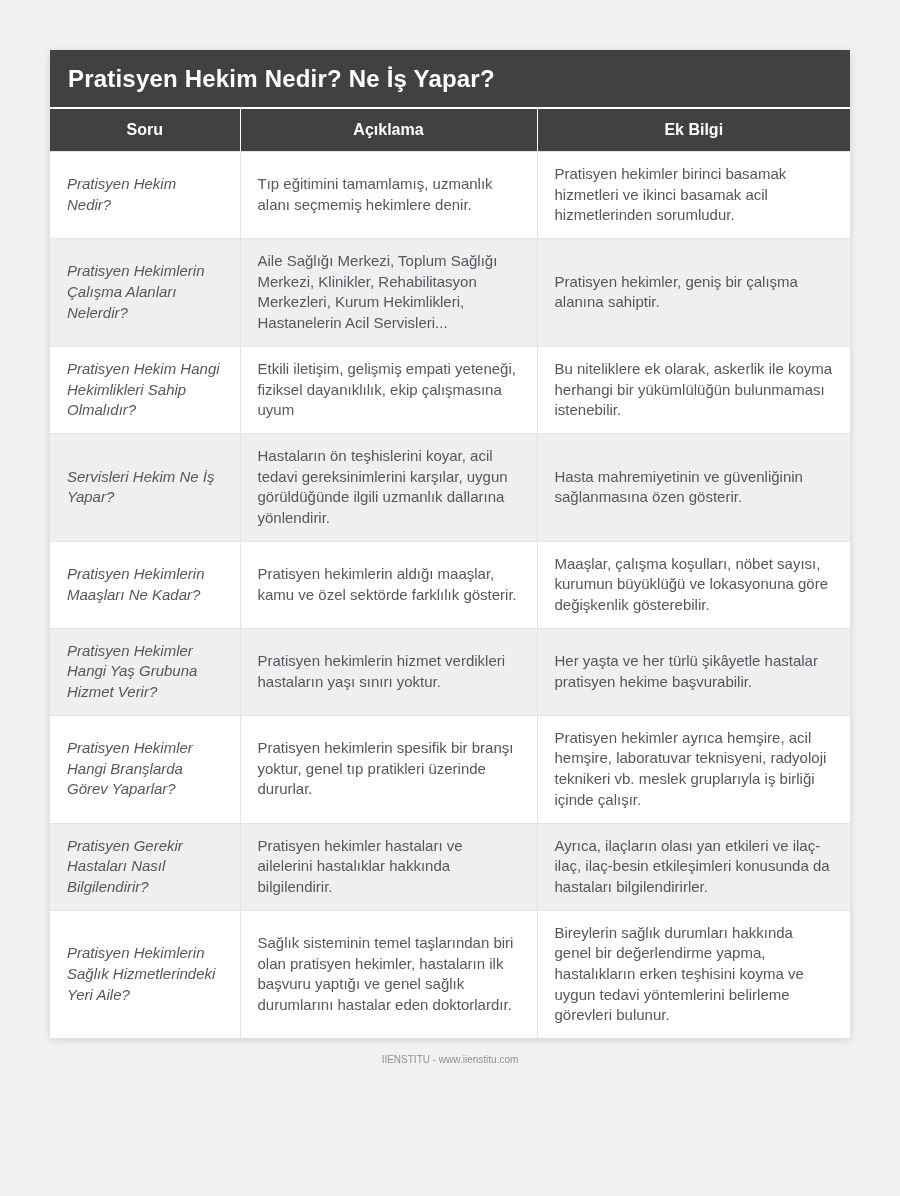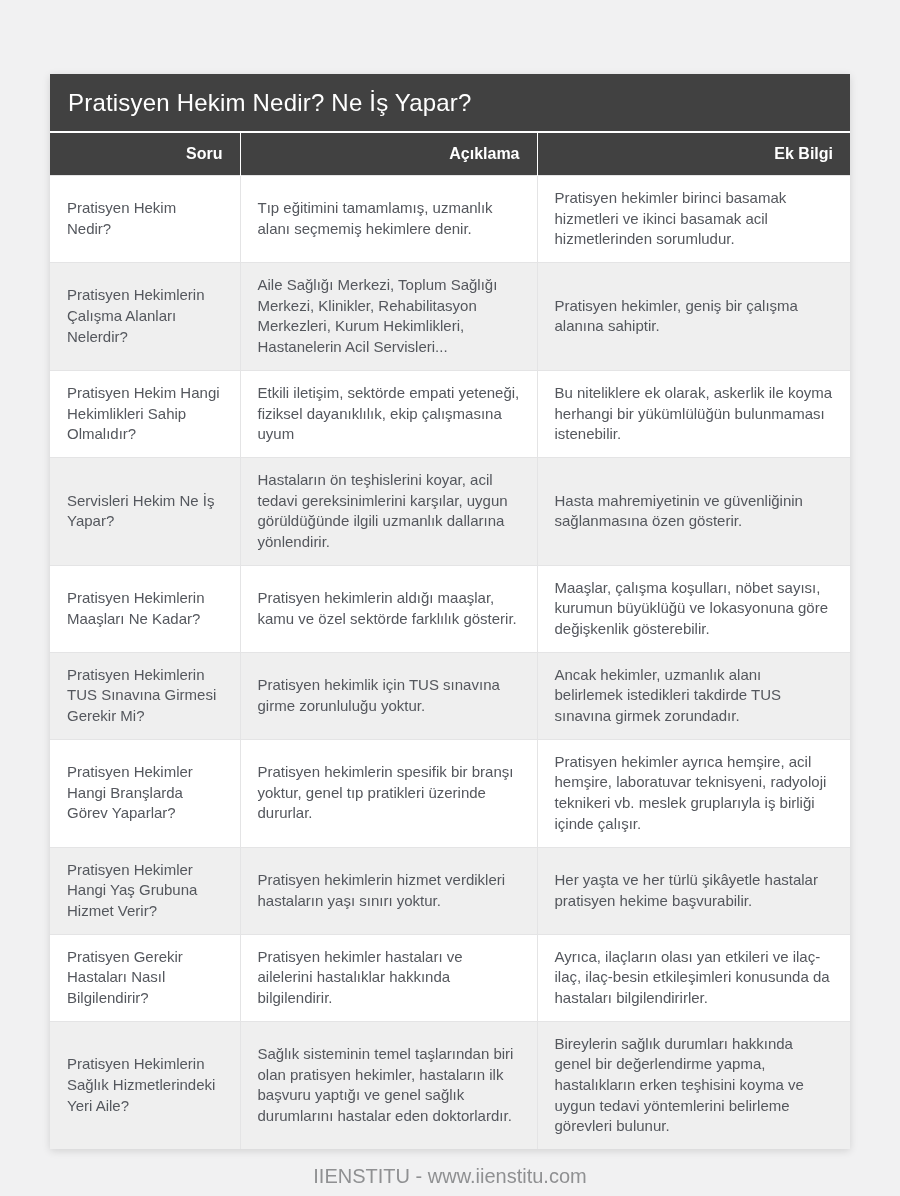--- a/index.html
+++ b/index.html
@@ -18,61 +18,60 @@
   .card {
     width: 800px;
     margin: 0 auto;
     background: #ffffff;
     box-shadow: 0 2px 8px rgba(0,0,0,0.13);
   }
   .card-title {
     background: #414141;
     color: #ffffff;
     font-size: 24px;
-    font-weight: normal;
+    font-weight: bold;
     padding: 15px 33px 14px 18px;
     border-bottom: 2px solid #ffffff;
     letter-spacing: 0.2px;
-    margin-top: 24px;
   }
   table.faq {
     width: 800px;
     border-collapse: collapse;
     table-layout: fixed;
   }
   table.faq col.c1 { width: 190px; }
   table.faq col.c2 { width: 297px; }
   table.faq col.c3 { width: 313px; }
   table.faq th {
     background: #414141;
     color: #ffffff;
     font-size: 16px;
     font-weight: bold;
-    text-align: right;
-    padding: 12px 17px;
+    text-align: center;
+    padding: 12px 1px;
     border-left: 1px solid #ffffff;
   }
   table.faq th:first-child { border-left: none; }
   table.faq td {
     font-size: 15px;
     color: #54575d;
     line-height: 1.38;
     padding: 12px 17px;
     vertical-align: middle;
     border-top: 1px solid #e4e4e5;
     border-left: 1px solid #e4e4e5;
     word-wrap: break-word;
   }
-  table.faq td:first-child { border-left: none; }
+  table.faq td:first-child { border-left: none; font-style: italic; }
   table.faq tbody tr:nth-child(even) { background: #efefef; }
   table.faq tbody tr:nth-child(odd) { background: #ffffff; }
   .footer {
     text-align: center;
     color: #8f9092;
-    font-size: 20px;
+    font-size: 10px;
     margin-top: 16px;
   }
 </style>
 </head>
 <body>
 
 <div class="page">
   <div class="card">
     <div class="card-title">Pratisyen Hekim Nedir? Ne İş Yapar?</div>
     <table class="faq">
@@ -96,52 +95,47 @@
   </tr>
 
   <tr>
     <td>Pratisyen Hekimlerin Çalışma Alanları Nelerdir?</td>
     <td>Aile Sağlığı Merkezi, Toplum Sağlığı Merkezi, Klinikler, Rehabilitasyon Merkezleri, Kurum Hekimlikleri, Hastanelerin Acil Servisleri...</td>
     <td>Pratisyen hekimler, geniş bir çalışma alanına sahiptir.</td>
   </tr>
 
   <tr>
     <td>Pratisyen Hekim Hangi Hekimlikleri Sahip Olmalıdır?</td>
-    <td>Etkili iletişim, sektörde empati yeteneği, fiziksel dayanıklılık, ekip çalışmasına uyum</td>
+    <td>Etkili iletişim, gelişmiş empati yeteneği, fiziksel dayanıklılık, ekip çalışmasına uyum</td>
     <td>Bu niteliklere ek olarak, askerlik ile koyma herhangi bir yükümlülüğün bulunmaması istenebilir.</td>
   </tr>
 
   <tr>
     <td>Servisleri Hekim Ne İş Yapar?</td>
     <td>Hastaların ön teşhislerini koyar, acil tedavi gereksinimlerini karşılar, uygun görüldüğünde ilgili uzmanlık dallarına yönlendirir.</td>
     <td>Hasta mahremiyetinin ve güvenliğinin sağlanmasına özen gösterir.</td>
   </tr>
 
   <tr>
     <td>Pratisyen Hekimlerin Maaşları Ne Kadar?</td>
     <td>Pratisyen hekimlerin aldığı maaşlar, kamu ve özel sektörde farklılık gösterir.</td>
     <td>Maaşlar, çalışma koşulları, nöbet sayısı, kurumun büyüklüğü ve lokasyonuna göre değişkenlik gösterebilir.</td>
   </tr>
 
+
   <tr>
-    <td>Pratisyen Hekimlerin TUS Sınavına Girmesi Gerekir Mi?</td>
-    <td>Pratisyen hekimlik için TUS sınavına girme zorunluluğu yoktur.</td>
-    <td>Ancak hekimler, uzmanlık alanı belirlemek istedikleri takdirde TUS sınavına girmek zorundadır.</td>
+    <td>Pratisyen Hekimler Hangi Yaş Grubuna Hizmet Verir?</td>
+    <td>Pratisyen hekimlerin hizmet verdikleri hastaların yaşı sınırı yoktur.</td>
+    <td>Her yaşta ve her türlü şikâyetle hastalar pratisyen hekime başvurabilir.</td>
   </tr>
 
   <tr>
     <td>Pratisyen Hekimler Hangi Branşlarda Görev Yaparlar?</td>
     <td>Pratisyen hekimlerin spesifik bir branşı yoktur, genel tıp pratikleri üzerinde dururlar.</td>
     <td>Pratisyen hekimler ayrıca hemşire, acil hemşire, laboratuvar teknisyeni, radyoloji teknikeri vb. meslek gruplarıyla iş birliği içinde çalışır.</td>
-  </tr>
-
-  <tr>
-    <td>Pratisyen Hekimler Hangi Yaş Grubuna Hizmet Verir?</td>
-    <td>Pratisyen hekimlerin hizmet verdikleri hastaların yaşı sınırı yoktur.</td>
-    <td>Her yaşta ve her türlü şikâyetle hastalar pratisyen hekime başvurabilir.</td>
   </tr>
 
   <tr>
     <td>Pratisyen Gerekir Hastaları Nasıl Bilgilendirir?</td>
     <td>Pratisyen hekimler hastaları ve ailelerini hastalıklar hakkında bilgilendirir.</td>
     <td>Ayrıca, ilaçların olası yan etkileri ve ilaç-ilaç, ilaç-besin etkileşimleri konusunda da hastaları bilgilendirirler.</td>
   </tr>
 
   <tr>
     <td>Pratisyen Hekimlerin Sağlık Hizmetlerindeki Yeri Aile?</td>

